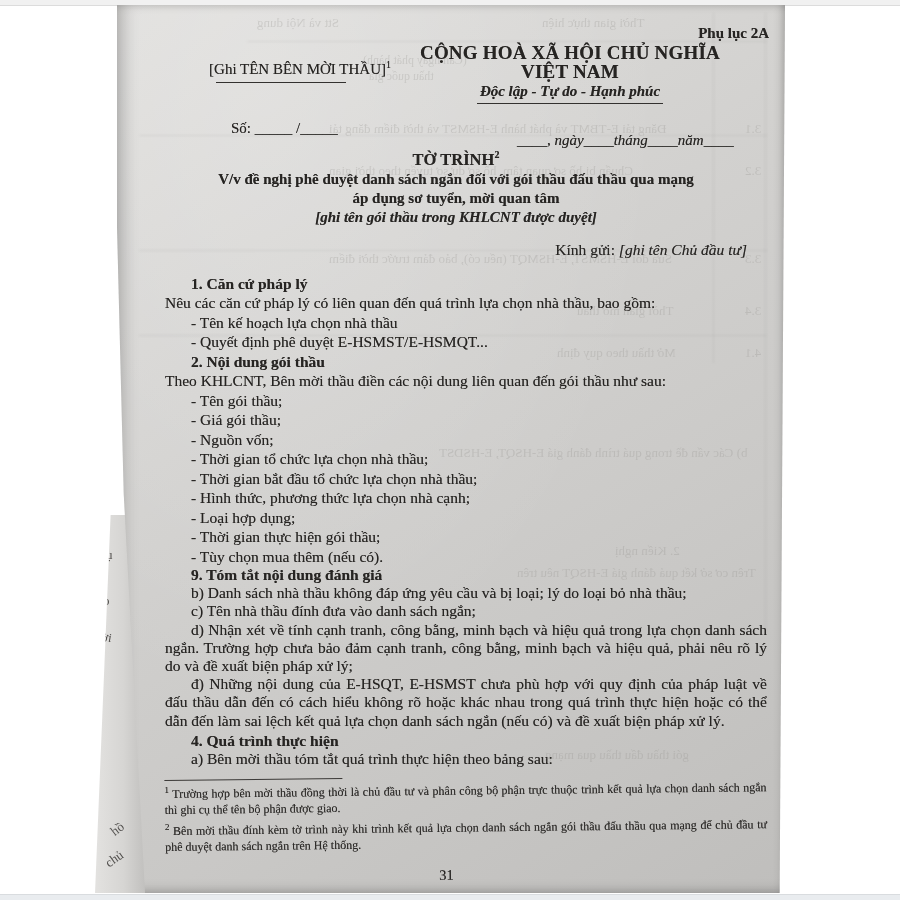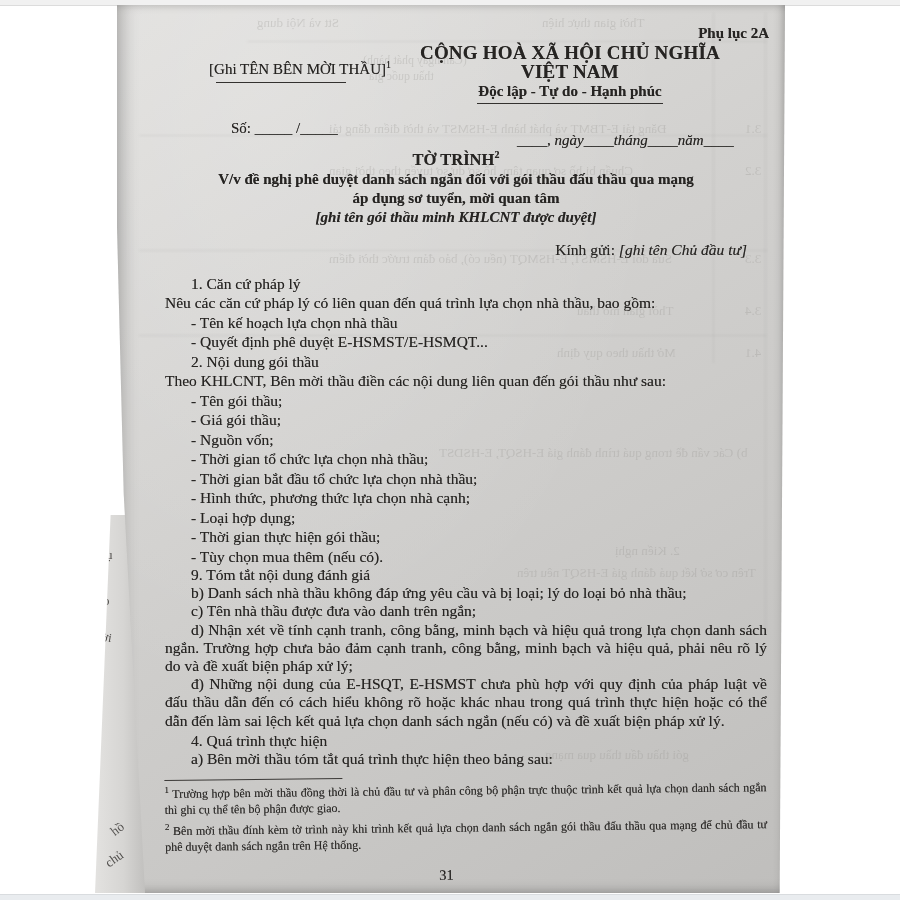--- a/index.html
+++ b/index.html
@@ -34,34 +34,34 @@
   }
   .page *{text-shadow:0 0 .5px rgba(38,36,34,.55);}
 
   
   .bleed{position:absolute;transform:scaleX(-1);filter:blur(.7px);color:#8f8d89;opacity:.26;
          font-size:13px;white-space:nowrap;text-shadow:none;}
   .bleed-line{position:absolute;background:#8a8a88;opacity:.16;filter:blur(.8px);}
 
   .line{line-height:19.5px;font-size:15.5px;}
   .tight .line{line-height:18.2px;}
-  .bold{font-weight:normal;}
+  .bold{font-weight:bold;}
   .ital{font-style:italic;}
   .indent{padding-left:26px;}
   .just{text-align:justify;text-indent:26px;}
   sup{font-size:10px;}
 
   .appendix{ text-align:right;font-weight:bold;font-size:15px;line-height:20px;margin-right:-2px;}
   .hdr{position:relative;height:58px;}
   .hdr-left{position:absolute;left:6px;top:12px;width:220px;text-align:right;}
   .org-name{font-size:15px;line-height:19px;}
   .org-rule{width:130px;border-top:1.3px solid #33312f;margin:3px auto 0 auto;}
   .hdr-right{position:absolute;left:250px;top:0;width:310px;text-align:center;}
   .nation{font-weight:bold;font-size:19px;line-height:19px;letter-spacing:.2px;}
-  .motto{font-weight:bold;font-size:15px;line-height:20px;}
+  .motto{font-weight:bold;font-size:15px;line-height:20px;font-style:italic;}
   .motto-rule{width:186px;border-top:1.3px solid #33312f;margin:2px auto 0 auto;}
 
   .so-date{position:relative;height:19px;margin-top:19px;font-size:15px;}
   .so{position:absolute;left:66px;top:0;}
   .dateline{position:absolute;left:352px;top:12px;font-style:italic;}
 
   .title-block{text-align:center;margin-top:6px;margin-right:20px;}
   .doc-title{font-weight:bold;font-size:16.5px;line-height:20px;}
   .subject{font-weight:bold;font-size:15px;line-height:19px;}
   .subject3{font-weight:bold;font-style:italic;font-size:15px;line-height:19px;}
@@ -132,21 +132,21 @@
 
   <div class="so-date">
     <span class="so">Số: _____ /_____</span>
     <span class="dateline">____, ngày____tháng____năm____</span>
   </div>
 
   <div class="title-block">
     <div class="doc-title"><span>TỜ TRÌNH</span><sup>2</sup></div>
     <div class="subject">V/v đề nghị phê duyệt danh sách ngắn đối với gói thầu đấu thầu qua mạng</div>
     <div class="subject">áp dụng sơ tuyển, mời quan tâm</div>
-    <div class="subject3">[ghi tên gói thầu minh KHLCNT được duyệt]</div>
+    <div class="subject3">[ghi tên gói thầu trong KHLCNT được duyệt]</div>
   </div>
 
   <div class="salutation">
     <span>Kính gửi:</span>
     <span class="ital">[ghi tên Chủ đầu tư]</span>
   </div>
 
   <div class="body-text">
     <div class="line bold indent">1. Căn cứ pháp lý</div>
     <div class="line">Nêu các căn cứ pháp lý có liên quan đến quá trình lựa chọn nhà thầu, bao gồm:</div>
@@ -159,21 +159,21 @@
     <div class="line indent">- Nguồn vốn;</div>
     <div class="line indent">- Thời gian tổ chức lựa chọn nhà thầu;</div>
     <div class="line indent">- Thời gian bắt đầu tổ chức lựa chọn nhà thầu;</div>
     <div class="line indent">- Hình thức, phương thức lựa chọn nhà cạnh;</div>
     <div class="line indent">- Loại hợp dụng;</div>
     <div class="line indent">- Thời gian thực hiện gói thầu;</div>
     <div class="line indent">- Tùy chọn mua thêm (nếu có).</div>
     <div class="tight">
       <div class="line bold indent">9. Tóm tắt nội dung đánh giá</div>
       <div class="line indent">b) Danh sách nhà thầu không đáp ứng yêu cầu và bị loại; lý do loại bỏ nhà thầu;</div>
-      <div class="line indent">c) Tên nhà thầu được đưa vào danh trên ngắn;</div>
+      <div class="line indent">c) Tên nhà thầu đính đưa vào danh sách ngắn;</div>
       <div class="line just">d) Nhận xét về tính cạnh tranh, công bằng, minh bạch và hiệu quả trong lựa chọn danh sách ngắn. Trường hợp chưa bảo đảm cạnh tranh, công bằng, minh bạch và hiệu quả, phải nêu rõ lý do và đề xuất biện pháp xử lý;</div>
       <div class="line just">đ) Những nội dung của E-HSQT, E-HSMST chưa phù hợp với quy định của pháp luật về đấu thầu dẫn đến có cách hiểu không rõ hoặc khác nhau trong quá trình thực hiện hoặc có thể dẫn đến làm sai lệch kết quả lựa chọn danh sách ngắn (nếu có) và đề xuất biện pháp xử lý.</div>
       <div class="line bold indent" style="margin-top:2px;">4. Quá trình thực hiện</div>
       <div class="line indent">a) Bên mời thầu tóm tắt quá trình thực hiện theo bảng sau:</div>
     </div>
   </div>
 
   <div class="footer-area">
     <div class="fn-rule"></div>
     <div class="fn"><sup>1</sup><span> Trường hợp bên mời thầu đồng thời là chủ đầu tư và phân công bộ phận trực thuộc trình kết quả lựa chọn danh sách ngắn thì ghi cụ thể tên bộ phận được giao.</span></div>

